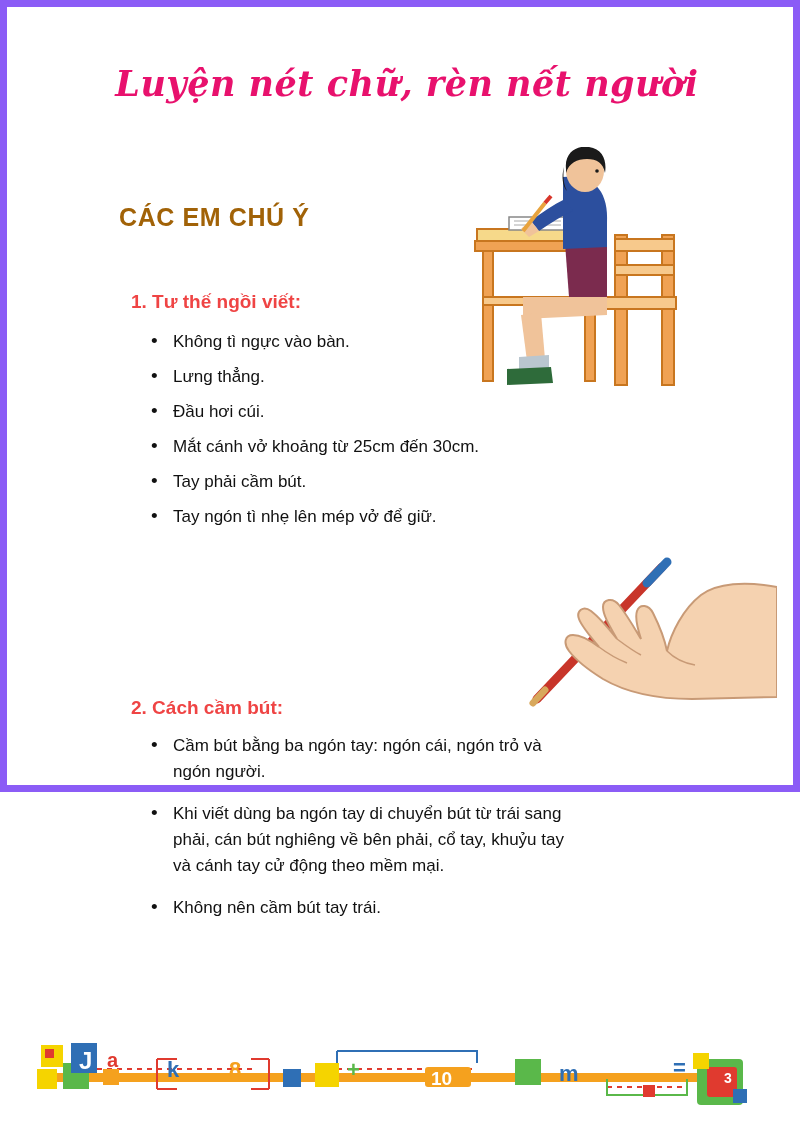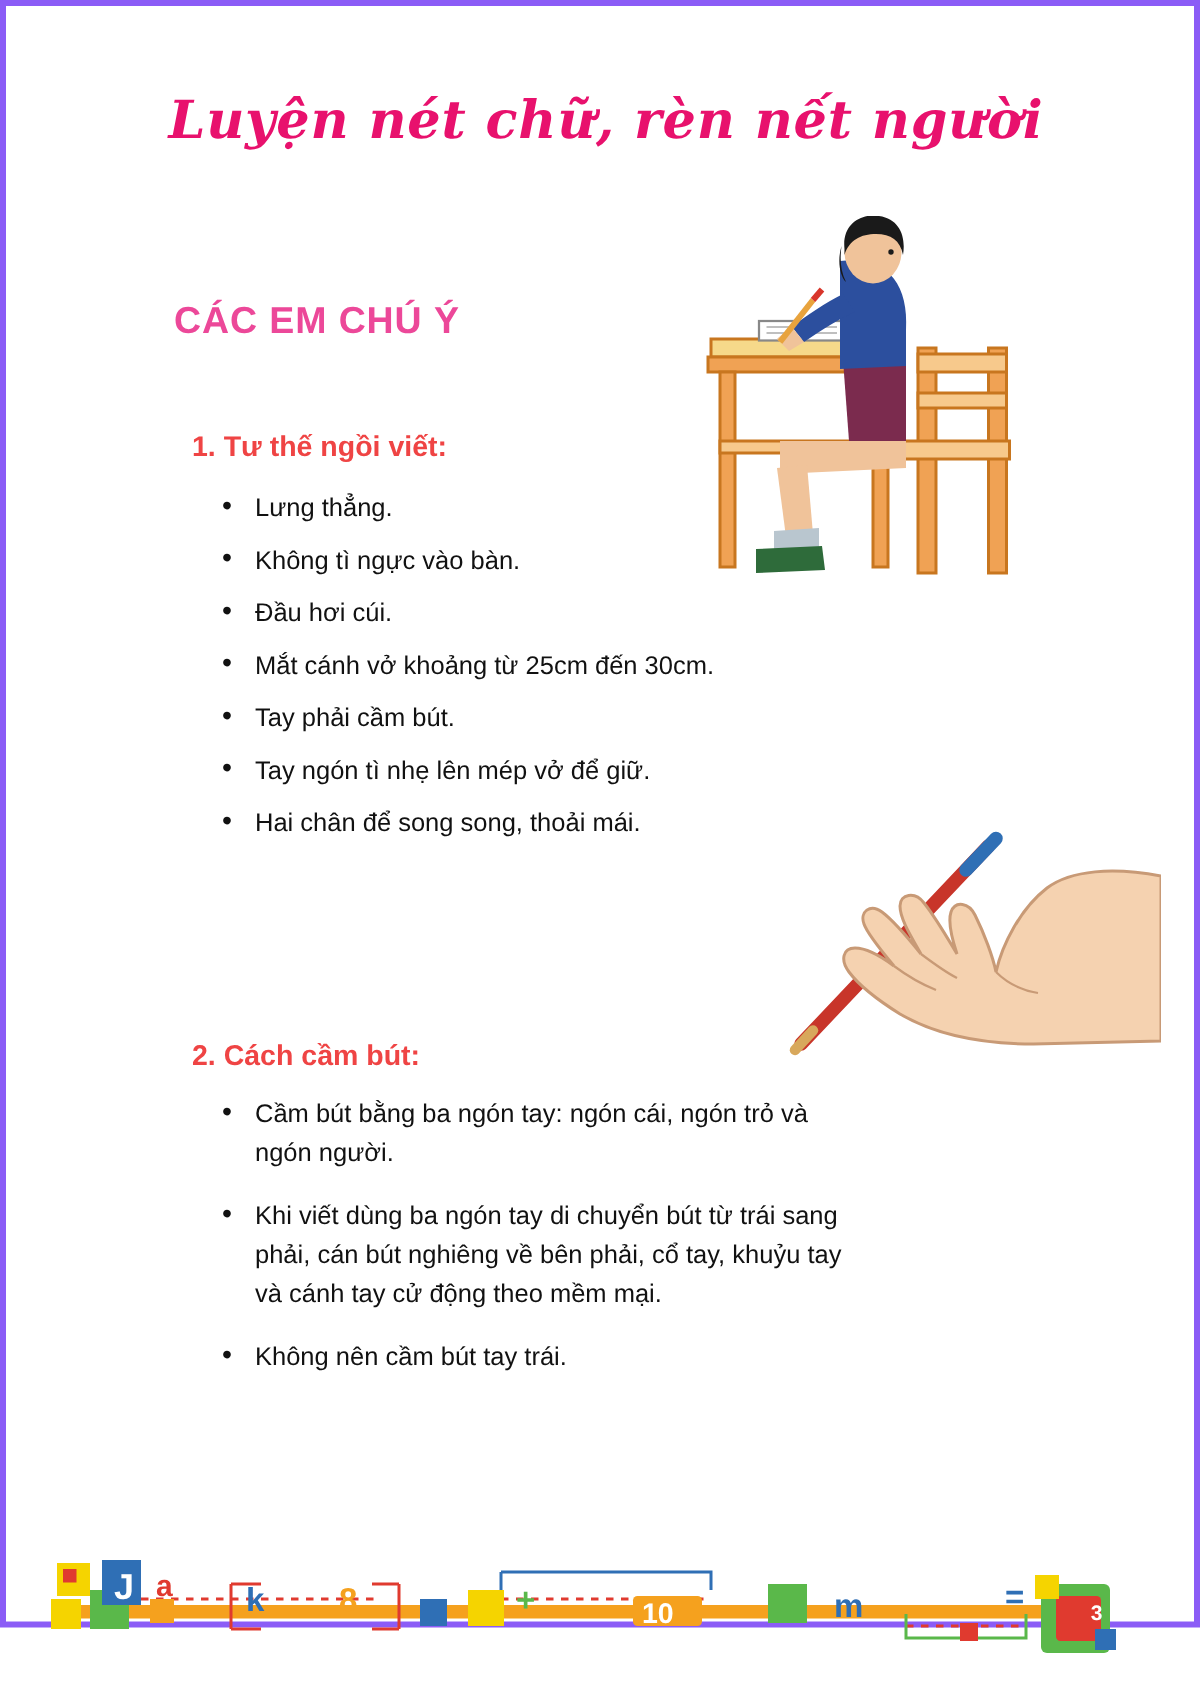--- a/index.html
+++ b/index.html
@@ -12,23 +12,23 @@
     background: #ffffff;
     font-family: "Liberation Sans", sans-serif;
     color: #1a1a1a;
     position: relative;
     overflow: hidden;
   }
   .page {
     position: absolute;
     left: 0; top: 0;
     width: 800px;
-    height: 1085px;
+    height: 792px;
     box-sizing: border-box;
-    border: 4px solid #8b5cf6;
+    border: 7px solid #8b5cf6;
     background: #fff;
   }
 
   
   .page-title {
     position: absolute;
     top: 56px;
     left: 0;
     width: 800px;
     text-align: center;
@@ -41,21 +41,21 @@
     letter-spacing: 0.5px;
   }
 
   
   .attention-title {
     position: absolute;
     top: 196px;
     left: 112px;
     font-size: 25px;
     font-weight: bold;
-    color: #ec4899;
+    color: #a16207;
     letter-spacing: 0.6px;
   }
 
   
   .sec-head {
     position: absolute;
     font-size: 19px;
     font-weight: bold;
     color: #ef4444;
   }
@@ -173,27 +173,26 @@
 
       <ellipse cx="128" cy="24" rx="19" ry="21" fill="#f0c39a"></ellipse>
       <path d="M109 22 C107 4 122 -2 132 0 C146 2 150 14 148 26 C146 16 140 12 130 12 C120 12 112 16 109 26 Z" fill="#1a1a1a"></path>
       <path d="M107 20 C104 30 106 40 110 44 C106 36 106 28 107 20 Z" fill="#1a1a1a"></path>
       <circle cx="140" cy="24" r="1.8" fill="#1a1a1a"></circle>
     </svg>
   </div>
 
   <div class="sec-head" id="sec1-head">1. Tư thế ngồi viết:</div>
   <ul class="bullets" id="list1">
+    <li>Không tì ngực vào bàn.</li>
     <li>Lưng thẳng.</li>
-    <li>Không tì ngực vào bàn.</li>
     <li>Đầu hơi cúi.</li>
     <li>Mắt cánh vở khoảng từ 25cm đến 30cm.</li>
     <li>Tay phải cầm bút.</li>
     <li>Tay ngón tì nhẹ lên mép vở để giữ.</li>
-    <li>Hai chân để song song, thoải mái.</li>
   </ul>
 
   <div class="illus-pen">
     <svg viewBox="0 0 300 180" width="300" height="180" xmlns="http://www.w3.org/2000/svg">
 
       <line x1="60" y1="152" x2="185" y2="20" stroke="#c8352a" stroke-width="9" stroke-linecap="round"></line>
       <line x1="170" y1="36" x2="190" y2="15" stroke="#2f6fb5" stroke-width="9" stroke-linecap="round"></line>
       <line x1="56" y1="156" x2="68" y2="143" stroke="#d8a85c" stroke-width="7" stroke-linecap="round"></line>
 
       <path d="M300 40 L300 150 L215 152 C180 152 150 146 126 132 C110 122 98 112 92 104

